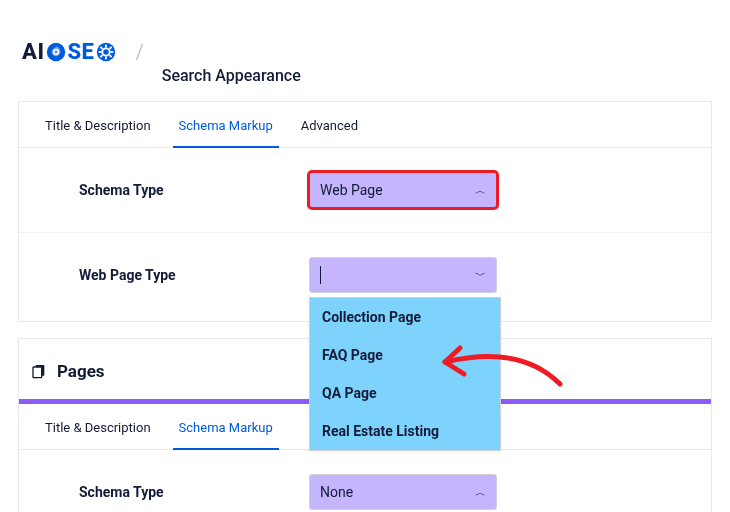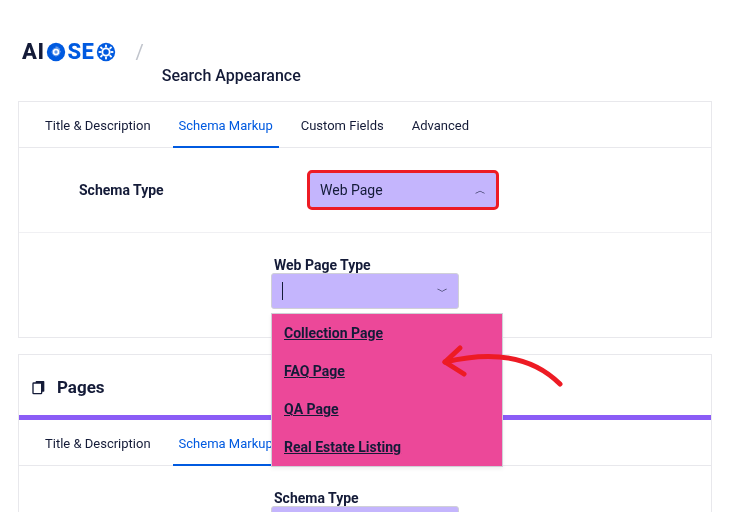--- a/index.html
+++ b/index.html
@@ -65,21 +65,21 @@
       left: 8px; right: 8px; bottom: -1px;
       height: 2px;
       background: #005AE0;
     }
     .row {
       display: flex;
       align-items: center;
       padding: 24px 12px;
       border-bottom: 1px solid #f0f0f3;
     }
-    .row:last-child { border-bottom: none; flex-direction: column; }
+    .row:last-child { border-bottom: none; }
     .row-label {
       width: 230px;
       font-weight: 700;
       font-size: 14px;
       color: #141B38;
       margin-left: 48px;
     }
     .row-field { flex: 1; position: relative; }
     .select {
       width: 188px;
@@ -99,26 +99,25 @@
       outline-offset: -1px;
     }
     .chev {
       font-size: 11px;
       color: #141B38;
     }
     .dropdown {
       position: absolute;
       top: 40px;
       left: 0;
-      width: 232px;
+      width: 192px;
       border: 1px solid #d0d0d7;
-      background: #ec4899;
+      background: #7dd3fc;
       z-index: 10;
       box-shadow: 0 2px 4px rgba(0,0,0,0.06);
-      text-decoration: underline;
     }
     .dropdown-inner {
       max-height: 216px;
       overflow-y: scroll;
     }
     .dropdown-inner::-webkit-scrollbar { width: 14px; }
     .dropdown-inner::-webkit-scrollbar-track { background: #f1f1f1; }
     .dropdown-inner::-webkit-scrollbar-thumb { background: #c1c1c1; }
     .dropdown-inner::-webkit-scrollbar-button {
       display: block;
@@ -192,21 +191,20 @@
       </span>
     </div>
     <span class="slash">/</span>
     <span class="page-title">Search Appearance</span>
   </div>
 
   <div class="panel">
     <div class="tabs">
       <div class="tab">Title &amp; Description</div>
       <div class="tab active">Schema Markup</div>
-      <div class="tab">Custom Fields</div>
       <div class="tab">Advanced</div>
     </div>
 
     <div class="row">
       <div class="row-label">Schema Type</div>
       <div class="row-field">
         <div class="select highlight">
           <span>Web Page</span>
           <span class="chev">︿</span>
         </div>

